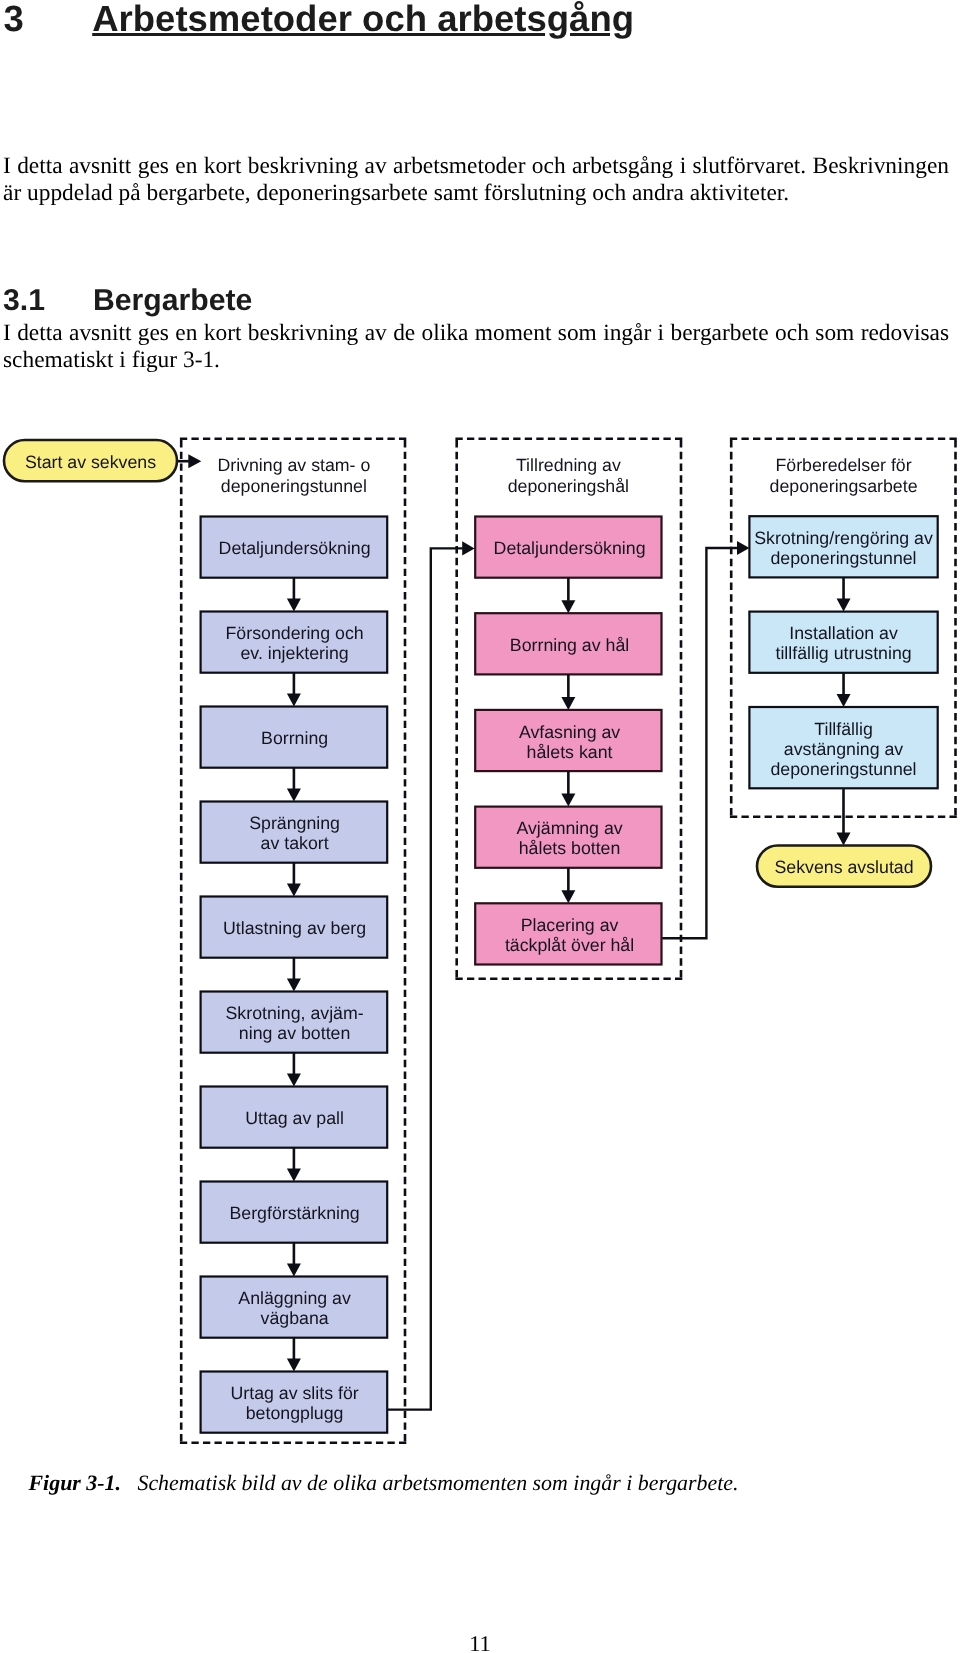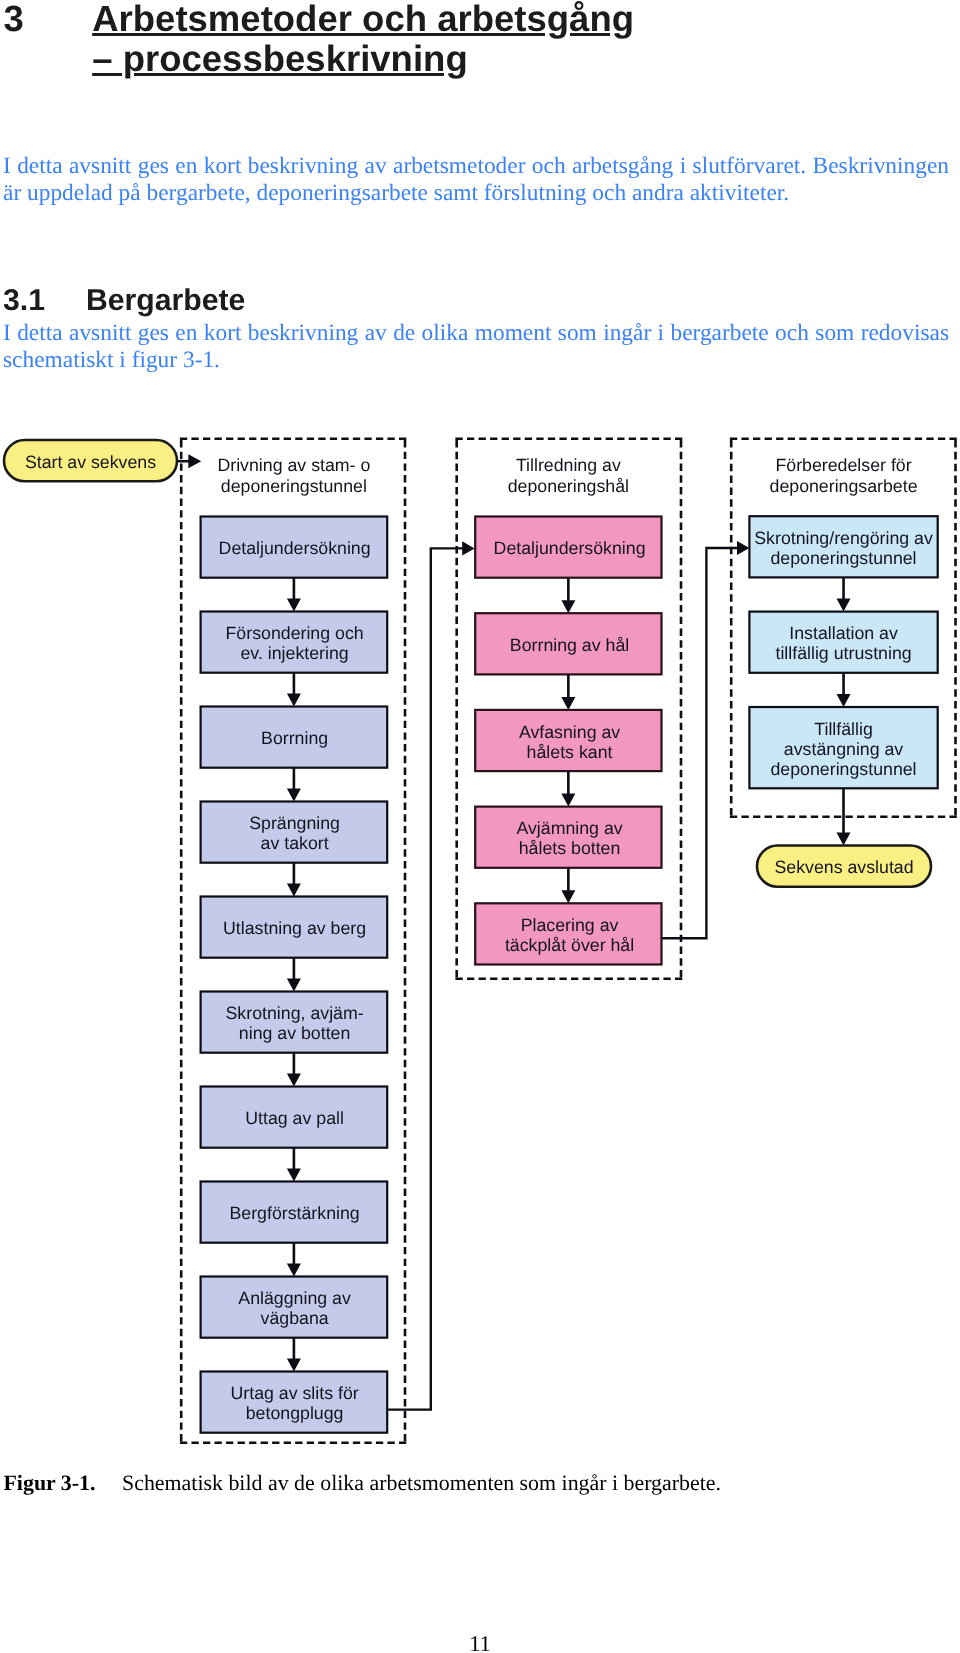--- a/index.html
+++ b/index.html
@@ -8,44 +8,44 @@
   body{width:960px;height:1653px;position:relative;overflow:hidden;
        font-family:"Liberation Serif",serif;color:#000;}
   .page{position:absolute;left:0;top:0;width:960px;height:1653px;background:#fff;
         will-change:transform;transform:translateZ(0);}
   .h1{position:absolute;left:0;top:-1.3px;width:960px;
       font-family:"Liberation Sans",sans-serif;font-weight:bold;
       font-size:36.5px;line-height:40.3px;color:#1c1c1c;letter-spacing:0.01px;}
   .h1 .num{position:absolute;left:3.5px;top:0;}
   .h1 .txt{position:absolute;left:92.2px;top:0;text-decoration:underline;}
   .para{position:absolute;font-family:"Liberation Serif",serif;
-        font-size:23.4px;line-height:27px;text-align:justify;color:#3b82f6;}
+        font-size:23.4px;line-height:27px;text-align:justify;color:#000000;}
   .h2{position:absolute;font-family:"Liberation Sans",sans-serif;font-weight:bold;
       font-size:30.2px;line-height:32px;color:#1c1c1c;}
   .h2 .num{position:absolute;left:0;top:0;}
-  .h2 .txt{position:absolute;left:83px;top:0;}
+  .h2 .txt{position:absolute;left:90px;top:0;}
   .caption{position:absolute;font-family:"Liberation Serif",serif;font-size:21.9px;
            line-height:26px;color:#000;}
-  .caption .lbl{font-weight:bold;}
-  .caption .txt{margin-left:21px;}
+  .caption .lbl{font-weight:bold;font-style:italic;margin-left:25px;}
+  .caption .txt{font-style:italic;margin-left:11px;}
   .pageno{position:absolute;font-family:"Liberation Serif",serif;font-size:22.5px;
           text-align:center;color:#000;}
   svg#chart{position:absolute;left:0;top:0;shape-rendering:geometricPrecision;}
   #chart text{text-rendering:geometricPrecision;}
   .nodetext{font-family:"Liberation Sans",sans-serif;font-size:17.75px;fill:#14141e;}
   .grouptitle{font-family:"Liberation Sans",sans-serif;font-size:17.75px;fill:#14141e;}
 </style>
 </head>
 <body>
 
 <div class="page">
 
   <div class="h1">
     <span class="num">3</span>
-    <span class="txt"><span>Arbetsmetoder och arbetsgång</span><br><span>– processbeskrivning</span></span>
+    <span class="txt"><span>Arbetsmetoder och arbetsgång</span><br></span>
   </div>
 
   <div class="para" style="left:3px;top:153px;width:946px;">I detta avsnitt ges en kort beskrivning av arbetsmetoder och arbetsgång i slutförvaret. Beskrivningen är uppdelad på bergarbete, deponeringsarbete samt förslutning och andra aktiviteter.</div>
 
   <div class="h2" style="left:3px;top:284.8px;width:520px;">
     <span class="num">3.1</span>
     <span class="txt">Bergarbete</span>
   </div>
 
   <div class="para" style="left:3px;top:320px;width:946px;">I detta avsnitt ges en kort beskrivning av de olika moment som ingår i bergarbete och som redovisas schematiskt i figur 3-1.</div>

